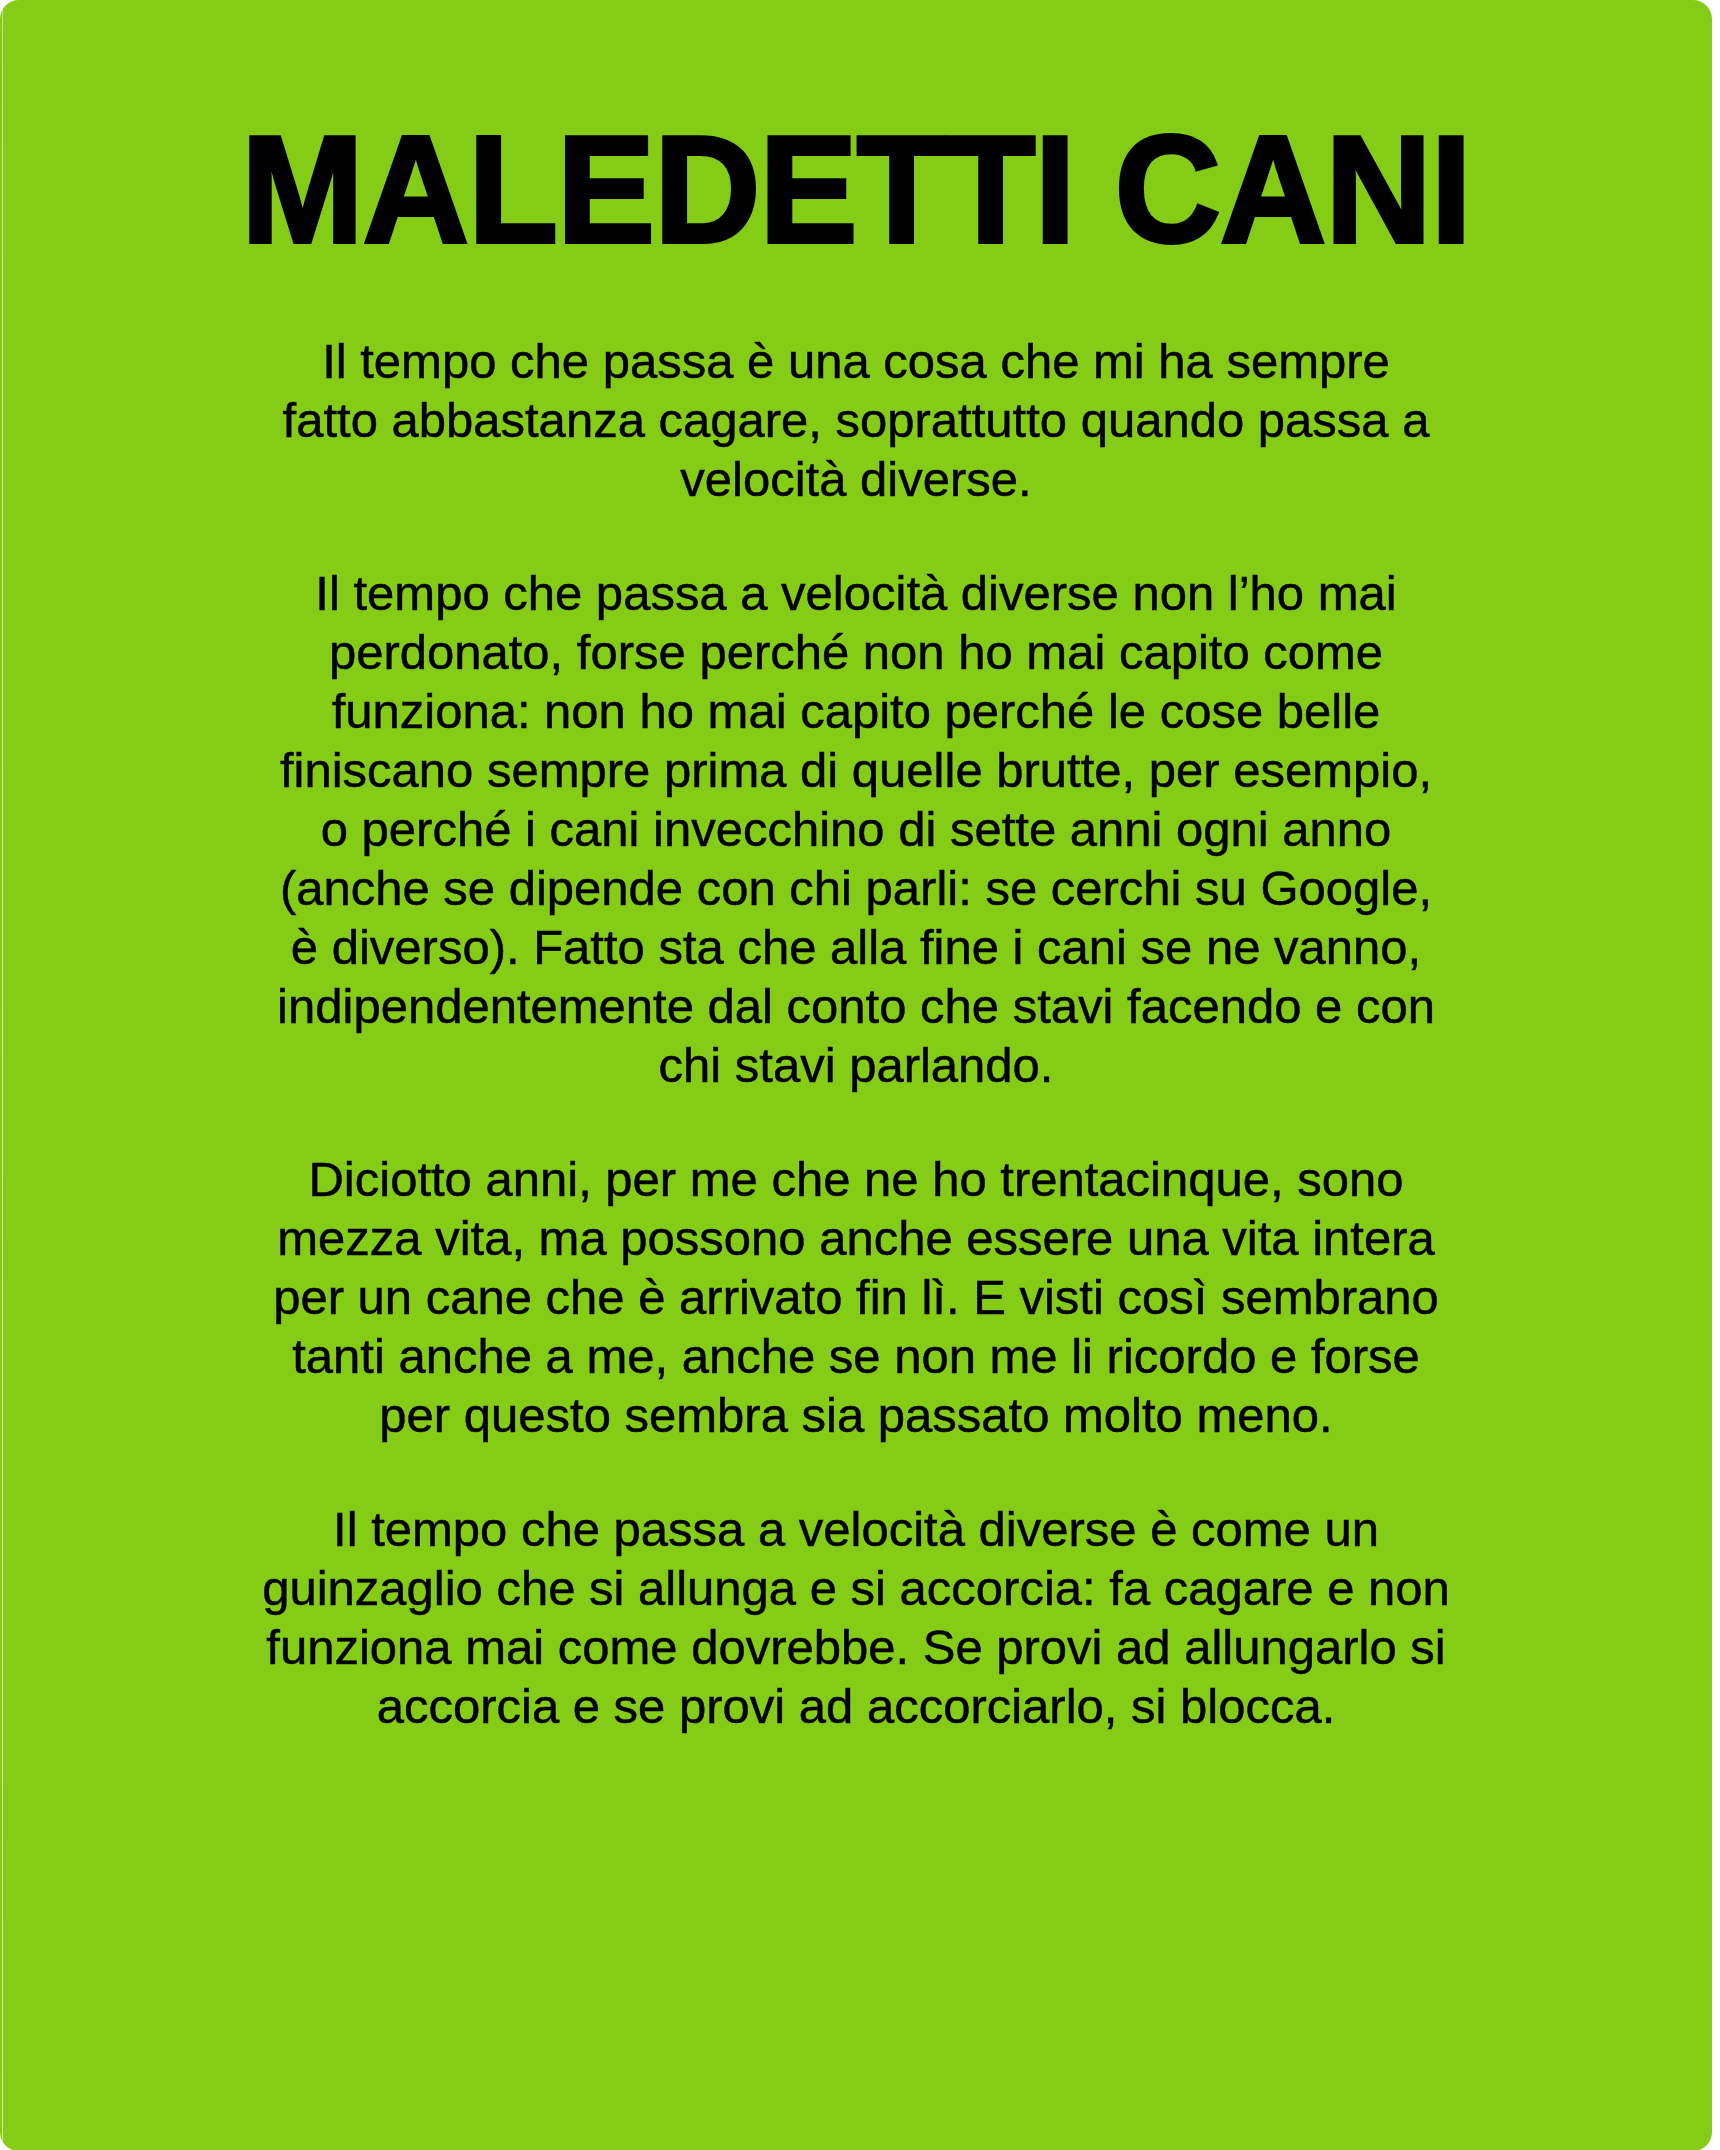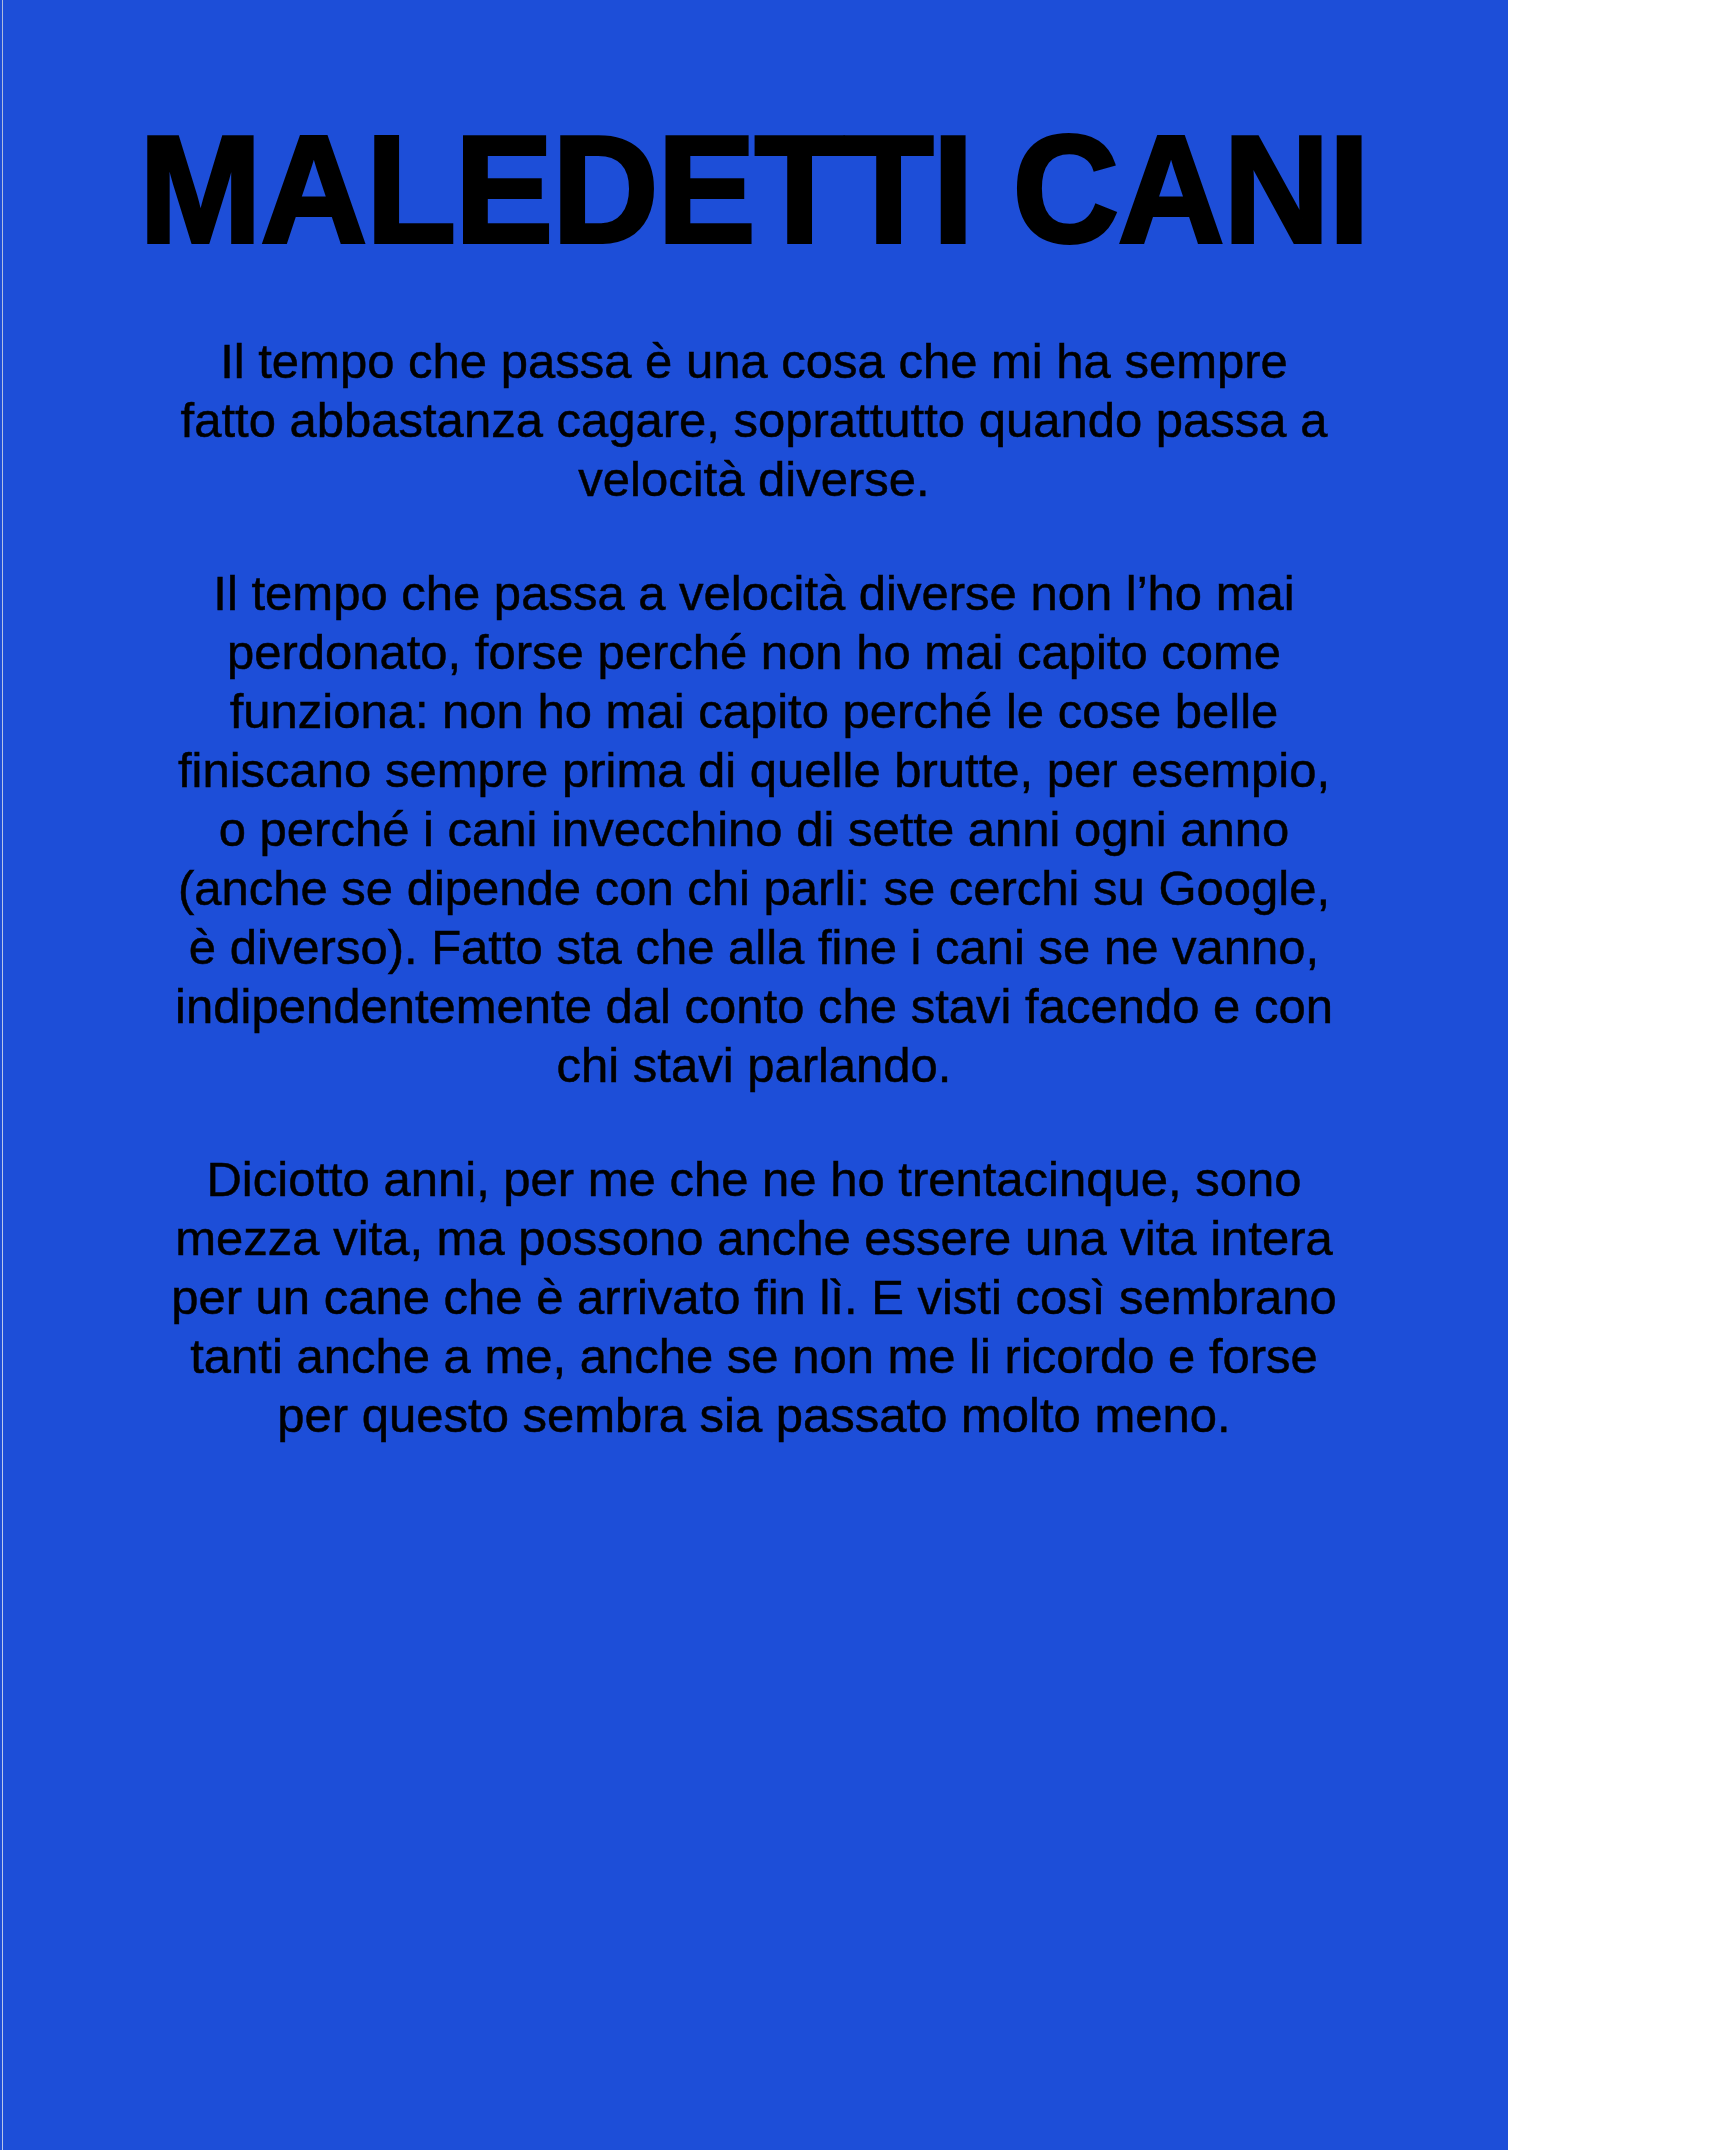--- a/index.html
+++ b/index.html
@@ -10,24 +10,25 @@
   }
   body {
     width: 1720px;
     height: 2151px;
     color: #000000;
     font-family: "Liberation Sans", "DejaVu Sans", sans-serif;
     overflow: hidden;
   }
   .page {
     position: relative;
-    width: 1508px;
+    width: 1712px;
     height: 2151px;
-    background: #1d4ed8;
+    background: #84cc16;
     overflow: hidden;
+    border-radius: 19px;
   }
   
   .edge-artifact {
     position: absolute;
     left: 1.5px;
     top: 0;
     width: 1.5px;
     height: 2151px;
     background: linear-gradient(to bottom, #dedede 0%, #e9e9e9 30%, #f3f3f3 70%, #ededed 100%);
     opacity: 0.75;
@@ -67,15 +68,16 @@
 
 <div class="page">
   <div class="edge-artifact"></div>
 
   <h1 class="title">MALEDETTI CANI</h1>
 
   <main class="body-text">
     <p class="para">Il tempo che passa è una cosa che mi ha sempre<br>fatto abbastanza cagare, soprattutto quando passa a<br>velocità diverse.</p>
     <p class="para">Il tempo che passa a velocità diverse non l’ho mai<br>perdonato, forse perché non ho mai capito come<br>funziona: non ho mai capito perché le cose belle<br>finiscano sempre prima di quelle brutte, per esempio,<br>o perché i cani invecchino di sette anni ogni anno<br>(anche se dipende con chi parli: se cerchi su Google,<br>è diverso). Fatto sta che alla fine i cani se ne vanno,<br>indipendentemente dal conto che stavi facendo e con<br>chi stavi parlando.</p>
     <p class="para">Diciotto anni, per me che ne ho trentacinque, sono<br>mezza vita, ma possono anche essere una vita intera<br>per un cane che è arrivato fin lì. E visti così sembrano<br>tanti anche a me, anche se non me li ricordo e forse<br>per questo sembra sia passato molto meno.</p>
+    <p class="para">Il tempo che passa a velocità diverse è come un<br>guinzaglio che si allunga e si accorcia: fa cagare e non<br>funziona mai come dovrebbe. Se provi ad allungarlo si<br>accorcia e se provi ad accorciarlo, si blocca.</p>
   </main>
 </div>
 
 
 </body></html>

